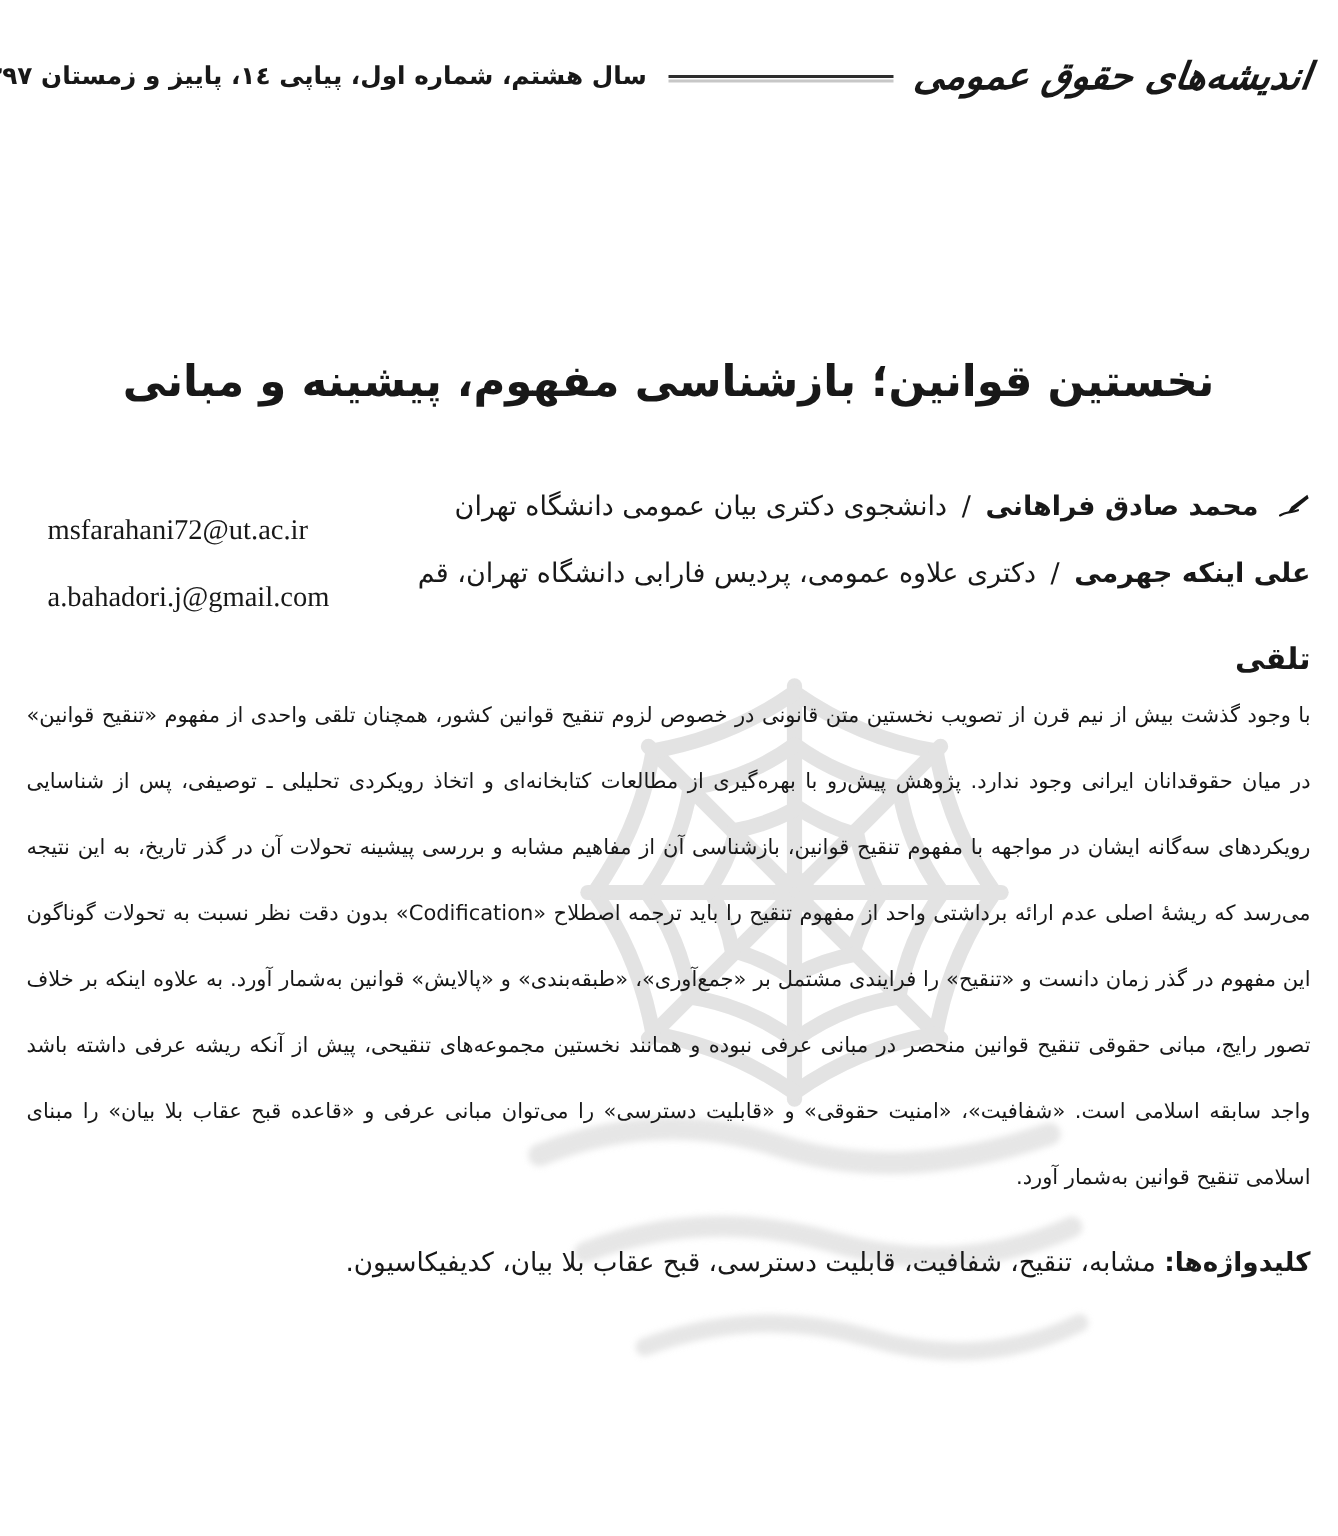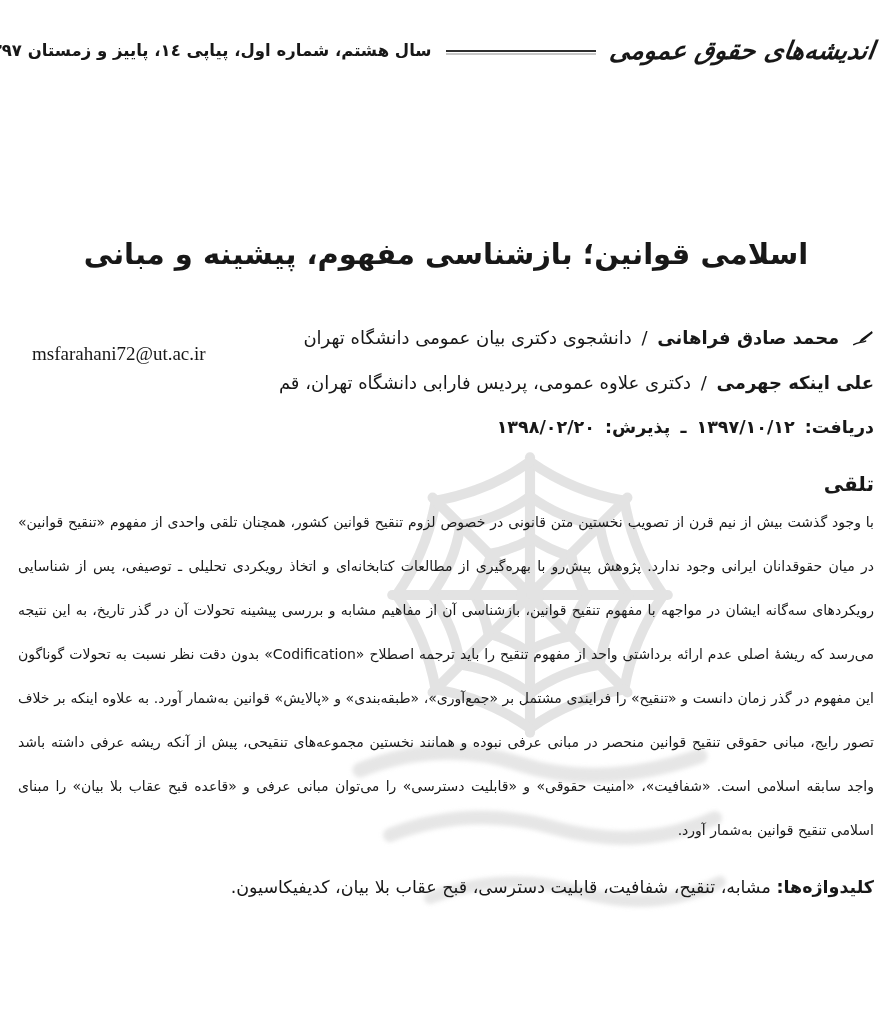--- a/index.html
+++ b/index.html
@@ -146,50 +146,44 @@
   </svg>
 
   <div class="layer">
 
     <div class="header">
       <div class="journal-logo">اندیشه‌های حقوق عمومی</div>
       <div class="header-rule"></div>
       <div class="issue-info">سال هشتم، شماره اول، پیاپی ١٤، پاییز و زمستان ١٣٩٧، ص ٧٥-٨٨</div>
     </div>
 
-    <h1 class="article-title">اسلامی قوانین؛ بازشناسی مفهوم، پیشینه و مبانی</h1>
+    <h1 class="article-title">نخستین قوانین؛ بازشناسی مفهوم، پیشینه و مبانی</h1>
 
     <div class="authors">
 
       <div class="author-row">
         <span class="pen-icon">
           <svg width="22" height="16" viewBox="0 0 24 18">
             <path d="M22 1 L10 10 L7 15 L12 12.5 L23 3.5 Z" fill="#161616"></path>
             <path d="M1.5 16.5 C 6 13.5 10.5 14.5 15 12.5" stroke="#161616" stroke-width="1.6" fill="none" stroke-linecap="round"></path>
           </svg>
         </span>
         <span class="author-name">محمد صادق فراهانی</span>
         <span class="author-sep">/</span>
         <span class="author-affil">دانشجوی دکتری بیان عمومی دانشگاه تهران</span>
         <span class="author-email">msfarahani72@ut.ac.ir</span>
       </div>
 
       <div class="author-row">
         <span class="author-name">علی اینکه جهرمی</span>
         <span class="author-sep">/</span>
         <span class="author-affil">دکتری علاوه عمومی، پردیس فارابی دانشگاه تهران، قم</span>
+        <span class="author-email">a.bahadori.j@gmail.com</span>
       </div>
 
-      <div class="dates-row">
-        <span>دریافت:</span>
-        <span>١٣٩٧/١٠/١٢</span>
-        <span>ـ</span>
-        <span>پذیرش:</span>
-        <span>١٣٩٨/٠٢/٢٠</span>
-      </div>
 
     </div>
 
     <h2 class="abstract-heading">تلقی</h2>
     <p class="abstract-text">با وجود گذشت بیش از نیم قرن از تصویب نخستین متن قانونی در خصوص لزوم تنقیح قوانین کشور، همچنان تلقی واحدی از مفهوم «تنقیح قوانین» در میان حقوقدانان ایرانی وجود ندارد. پژوهش پیش‌رو با بهره‌گیری از مطالعات کتابخانه‌ای و اتخاذ رویکردی تحلیلی ـ توصیفی، پس از شناسایی رویکردهای سه‌گانه ایشان در مواجهه با مفهوم تنقیح قوانین، بازشناسی آن از مفاهیم مشابه و بررسی پیشینه تحولات آن در گذر تاریخ، به این نتیجه می‌رسد که ریشۀ اصلی عدم ارائه برداشتی واحد از مفهوم تنقیح را باید ترجمه اصطلاح «Codification» بدون دقت نظر نسبت به تحولات گوناگون این مفهوم در گذر زمان دانست و «تنقیح» را فرایندی مشتمل بر «جمع‌آوری»، «طبقه‌بندی» و «پالایش» قوانین به‌شمار آورد. به علاوه اینکه بر خلاف تصور رایج، مبانی حقوقی تنقیح قوانین منحصر در مبانی عرفی نبوده و همانند نخستین مجموعه‌های تنقیحی، پیش از آنکه ریشه عرفی داشته باشد واجد سابقه اسلامی است. «شفافیت»، «امنیت حقوقی» و «قابلیت دسترسی» را می‌توان مبانی عرفی و «قاعده قبح عقاب بلا بیان» را مبنای اسلامی تنقیح قوانین به‌شمار آورد.</p>
 
     <p class="keywords">
       <span class="kw-label">کلیدواژه‌ها:</span>
       <span class="kw-text">مشابه، تنقیح، شفافیت، قابلیت دسترسی، قبح عقاب بلا بیان، کدیفیکاسیون.</span>
     </p>

